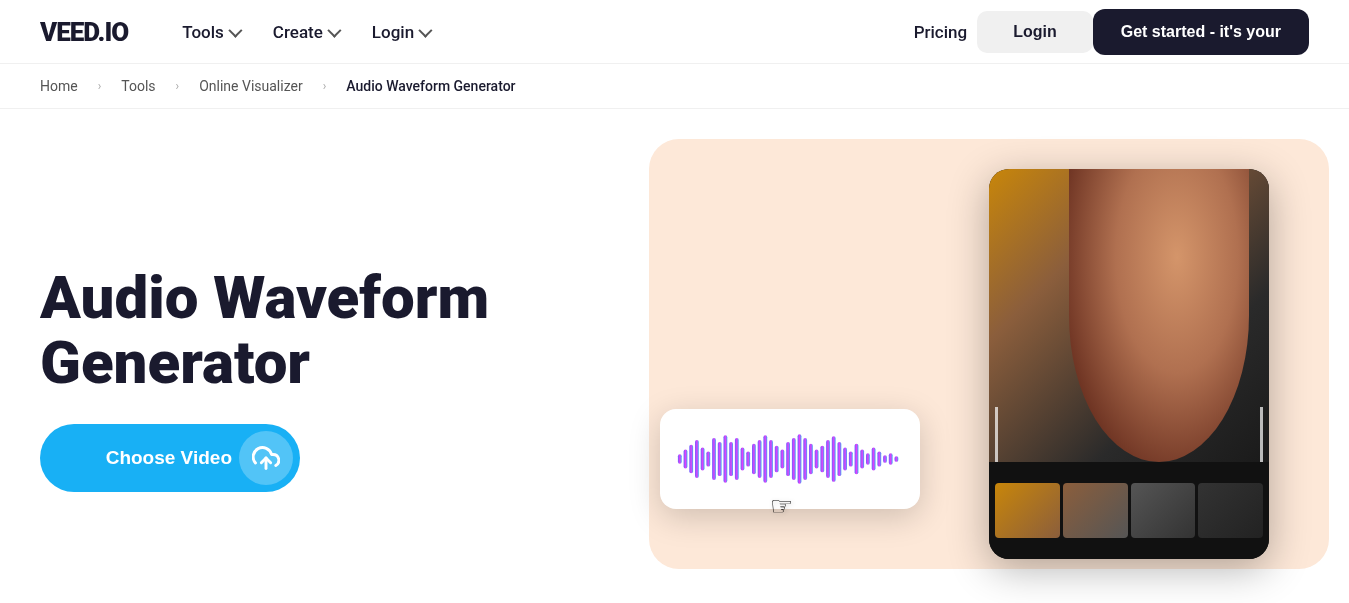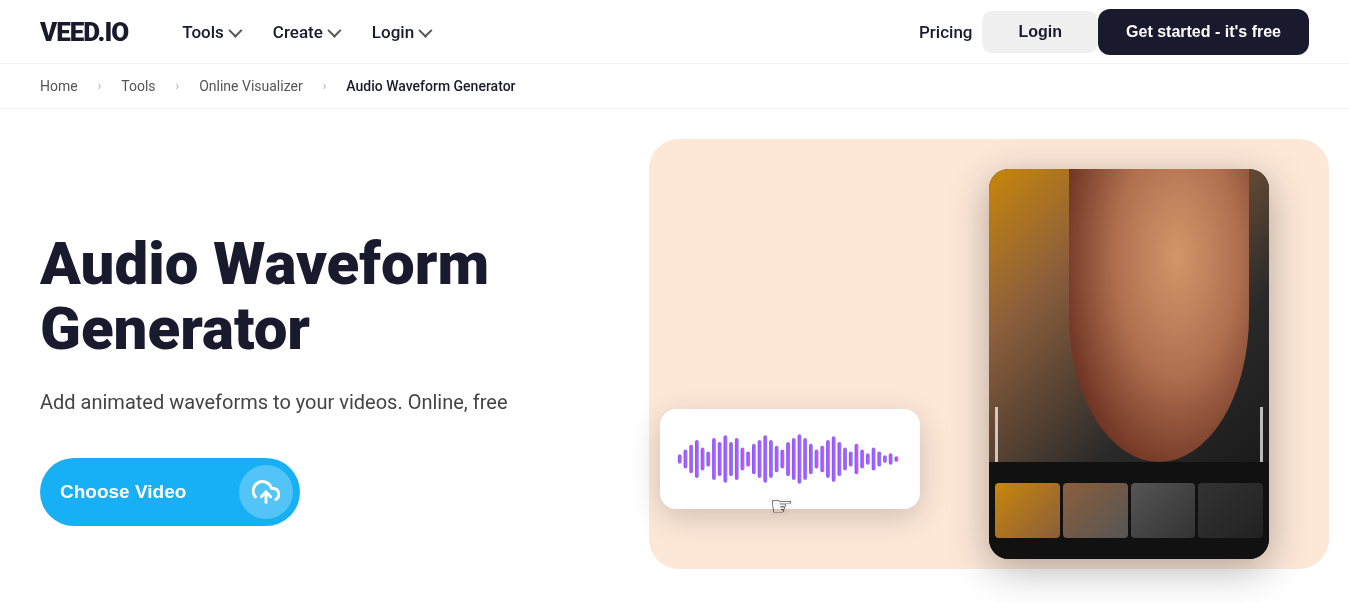--- a/index.html
+++ b/index.html
@@ -138,21 +138,21 @@
       border: none;
       border-radius: 50px;
       padding: 0;
       cursor: pointer;
       overflow: hidden;
       width: 260px;
       height: 68px;
     }
     .btn-choose-label {
       flex: 1;
-      text-align: left;
+      text-align: right;
       font-size: 19px;
       font-weight: 700;
       color: #fff;
       padding-left: 20px;
     }
     .btn-choose-icon {
       width: 54px;
       height: 54px;
       background: rgba(255,255,255,0.25);
       border-radius: 50%;
@@ -298,38 +298,37 @@
     </div>
     <div class="nav-item">
       <span>Login</span>
       <span class="chevron-down"></span>
     </div>
   </nav>
 
   <nav class="nav-right">
     <span class="nav-link">Pricing</span>
     <button class="btn-login">Login</button>
-    <button class="btn-get-started">Get started - it's free</button>
+    <button class="btn-get-started">Get started - it's your</button>
   </nav>
 </header>
 
 <nav class="breadcrumb">
   <span class="breadcrumb-item">Home</span>
   <span class="breadcrumb-sep">›</span>
   <span class="breadcrumb-item">Tools</span>
   <span class="breadcrumb-sep">›</span>
   <span class="breadcrumb-item">Online Visualizer</span>
   <span class="breadcrumb-sep">›</span>
   <span class="breadcrumb-current">Audio Waveform Generator</span>
 </nav>
 
 <section class="hero">
   <div class="hero-left">
     <h1 class="hero-title">Audio Waveform Generator</h1>
-    <p class="hero-subtitle">Add animated waveforms to your videos. Online, free</p>
     <button class="btn-choose-video">
       <span class="btn-choose-label">Choose Video</span>
       <span class="btn-choose-icon upload-icon">
         <svg viewBox="0 0 24 24" fill="none" stroke="white" stroke-width="2.5" stroke-linecap="round" stroke-linejoin="round">
           <polyline points="16 16 12 12 8 16"></polyline>
           <line x1="12" y1="12" x2="12" y2="21"></line>
           <path d="M20.39 18.39A5 5 0 0 0 18 9h-1.26A8 8 0 1 0 3 16.3"></path>
         </svg>
       </span>
     </button>

